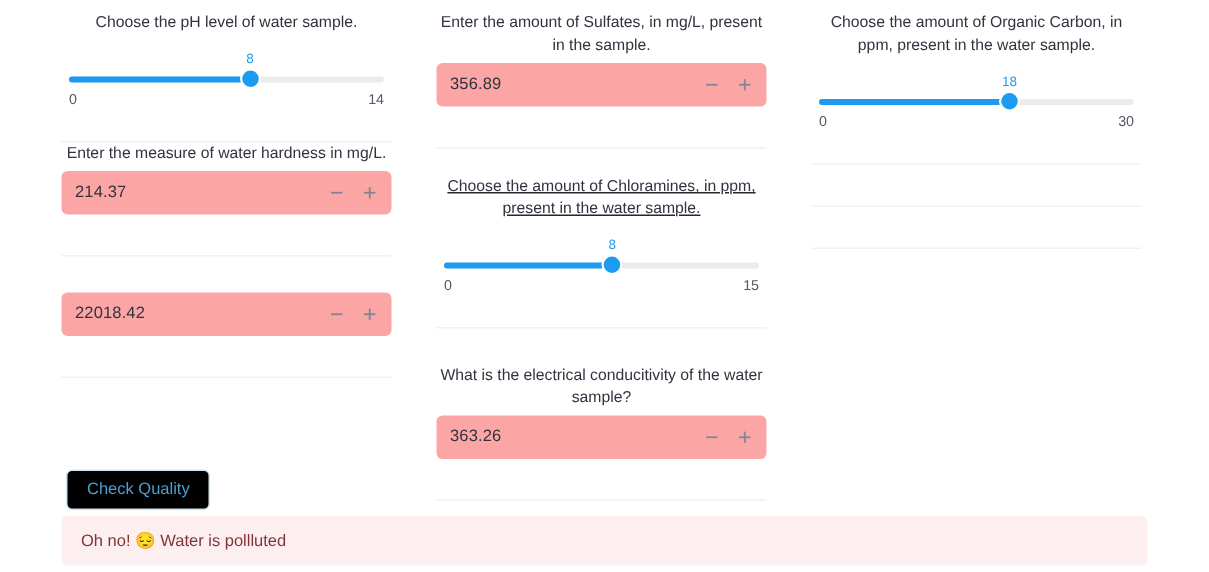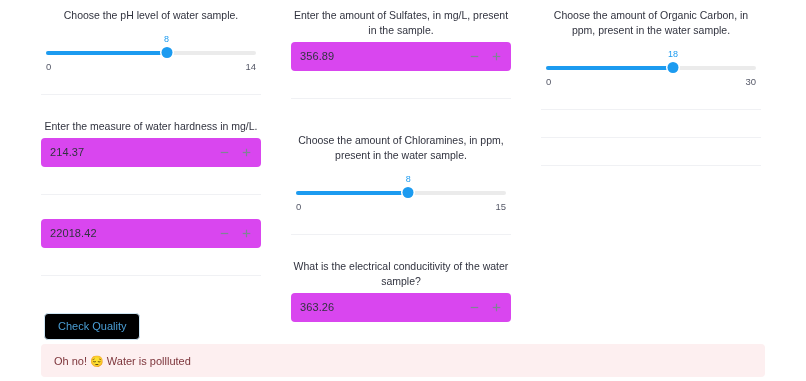--- a/index.html
+++ b/index.html
@@ -48,21 +48,21 @@
     margin: 0 0 4px 0;
     font-weight: 400;
     text-align: center;
   }
 
   
   .num-input {
     position: relative;
     display: flex;
     align-items: center;
-    background: #d946ef;
+    background: #fca5a5;
     border-radius: 4px;
     height: 29px;
     box-sizing: border-box;
     padding: 0 4px 0 9px;
   }
   .num-value {
     flex: 1;
     font-size: 11px;
     color: #31333f;
     line-height: 29px;
@@ -194,21 +194,21 @@
           <div class="slider-thumb" style="left:57.1%"></div>
           <div class="slider-ends">
             <span>0</span>
             <span>14</span>
           </div>
         </div>
       </div>
 
       <div class="divider" style="margin-top:21px;"></div>
 
-      <div class="widget" style="margin-top:24px;">
+      <div class="widget" style="">
         <div class="label">Enter the measure of water hardness in mg/L.</div>
         <div class="num-input">
           <span class="num-value">214.37</span>
           <span class="stepper">
             <svg width="9" height="9" viewBox="0 0 12 12" aria-hidden="true">
                 <rect x="1" y="5.2" width="10" height="1.6" fill="#808495"></rect>
               </svg>
           </span>
           <span class="stepper">
             <svg width="9" height="9" viewBox="0 0 12 12" aria-hidden="true">
@@ -256,21 +256,21 @@
             <svg width="9" height="9" viewBox="0 0 12 12" aria-hidden="true">
                 <rect x="1" y="5.2" width="10" height="1.6" fill="#808495"></rect>
                 <rect x="5.2" y="1" width="1.6" height="10" fill="#808495"></rect>
               </svg>
           </span>
         </div>
       </div>
 
       <div class="divider" style="margin-top:27px;"></div>
 
-      <div class="widget" style="margin-top:34px;">
+      <div class="widget" style="margin-top:18px;text-decoration:underline;">
         <div class="label">Choose the amount of Chloramines, in ppm, present in the water sample.</div>
         <div class="slider">
           <div class="slider-track">
             <div class="slider-fill" style="width:53.3%"></div>
           </div>
           <div class="slider-thumb-label" style="left:53.3%">8</div>
           <div class="slider-thumb" style="left:53.3%"></div>
           <div class="slider-ends">
             <span>0</span>
             <span>15</span>

